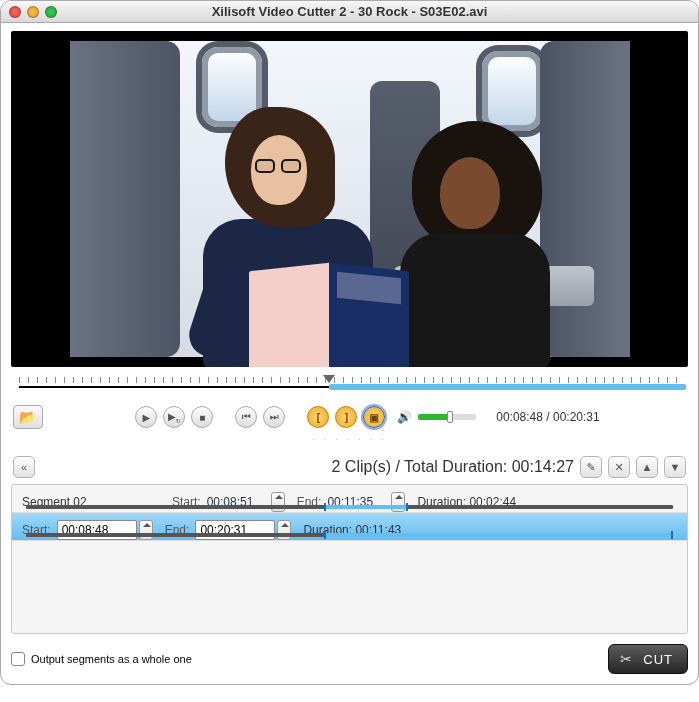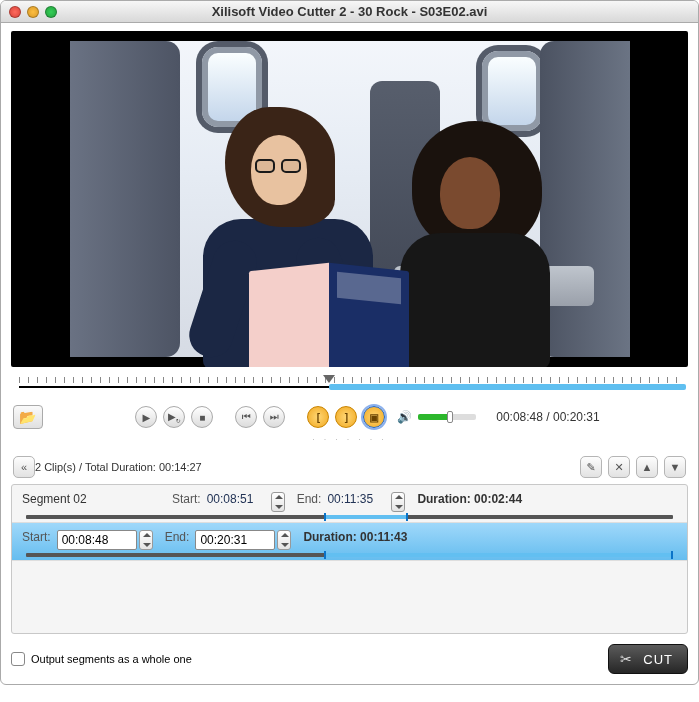--- a/index.html
+++ b/index.html
@@ -1,17 +1,17 @@
 <!DOCTYPE html>
 <html><head>
 <meta charset="utf-8">
 <style>
 * { box-sizing: border-box; margin: 0; padding: 0; }
 body { font-family: "Lucida Grande", Arial, sans-serif; font-size: 11px; background: #fff; width: 699px; }
-.window { border: 1px solid #aaa; border-radius: 6px; overflow: hidden; background: #fff; }
+.window { border: 1px solid #aaa; border-radius: 11px; overflow: hidden; background: #fff; }
 .titlebar { height: 22px; background: linear-gradient(#f7f7f7,#d8d8d8); border-bottom: 1px solid #aaa; display: flex; align-items: center; position: relative; }
 .traffic { display: flex; gap: 6px; margin-left: 8px; }
 .tl { width: 12px; height: 12px; border-radius: 50%; border: 1px solid rgba(0,0,0,.25); }
 .tl.red{background:radial-gradient(#fe6b5e,#d9433a);} .tl.yel{background:radial-gradient(#fdbe41,#d99a27);} .tl.grn{background:radial-gradient(#34d058,#25a03e);}
 .title { position:absolute; left:0; right:0; text-align:center; font-size:13px; color:#333; font-weight: bold; pointer-events:none; }
 .content { padding: 8px 10px 10px; }
 .videoarea { background:#000; height:336px; border-radius:2px; display:flex; justify-content:center; align-items:center; overflow:hidden; position:relative; }
 .frame { width: 560px; height:316px; position:relative; }
 .sky{position:absolute;inset:0;background:linear-gradient(#f3f6fb 0,#e6ecf4 40%,#d6dbe4 100%);}
 .seatL{position:absolute;left:0;top:0;width:110px;height:100%;background:linear-gradient(90deg,#6a7283,#4d5464);border-radius:0 14px 14px 0;}
@@ -50,33 +50,33 @@
 .vol{display:flex;align-items:center;gap:6px;margin-left:6px;}
 .volicon{color:#888;font-size:12px;}
 .volbar{width:58px;height:6px;background:#ddd;border-radius:2px;position:relative;}
 .volfill{position:absolute;left:0;top:0;height:100%;background:#2cb72c;border-radius:2px;}
 .volknob{position:absolute;top:-3px;width:6px;height:12px;background:#fff;border:1px solid #888;border-radius:2px;}
 .ttime{margin-left:14px;font-size:12px;color:#333;}
 .dots{text-align:center;color:#bbb;letter-spacing:3px;font-size:9px;margin-top:5px;}
 .summary{display:flex;align-items:center;margin:12px 2px 6px;}
 .sqbtn{width:22px;height:22px;border-radius:5px;border:1px solid #b5b5b5;background:linear-gradient(#fdfdfd,#e2e2e2);display:flex;align-items:center;justify-content:center;cursor:pointer;color:#555;margin-left:6px;font-size:11px;}
 .sqbtn:first-child{margin-left:0;}
-.sumtxt{flex:1;text-align:left;font-size:11px;color:#333;}
+.sumtxt{flex:1;text-align:right;font-size:16px;color:#333;}
 .seglist{border:1px solid #c8c8c8;border-radius:3px;margin:4px 0 10px;background:#f5f5f5;min-height:150px;}
-.segrow{display:flex;padding:7px 10px 10px;border-bottom:1px solid #dedede;position:relative;}
+.segrow{display:flex;align-items:center;padding:7px 10px 0;border-bottom:1px solid #dedede;position:relative;}
 .segrow.sel{background:linear-gradient(#9fd8fa,#66bdef);}
 .segname{width:150px;color:#333;font-size:12px;}
 .seglbl{color:#555;margin-right:6px;font-size:12px;}
 .segval{font-size:12px;color:#235; margin-right:2px;min-width:60px;display:inline-block;}
 .seginput{width:80px;height:20px;border:1px solid #888;border-radius:2px;padding:1px 4px;font-size:12px;background:#fff;}
 .stepper{width:14px;height:20px;border:1px solid #999;border-radius:3px;background:linear-gradient(#fff,#e4e4e4);margin-left:2px;margin-right:12px;position:relative;cursor:pointer;}
 .stepper::before,.stepper::after{content:"";position:absolute;left:3px;width:0;height:0;border-left:4px solid transparent;border-right:4px solid transparent;}
 .stepper::before{top:2px;border-bottom:4px solid #555;}
 .stepper::after{bottom:2px;border-top:4px solid #555;}
-.segdur{font-size:12px;color:#333;font-weight:bold;}
+.segdur{font-size:12px;color:#333;}
 .segbar{position:absolute;left:14px;right:14px;bottom:3px;height:4px;background:#555;border-radius:1px;}
 .segbarfill{position:absolute;top:0;height:100%;background:#62bff1;}
 .segbaredge{position:absolute;top:-2px;width:2px;height:8px;background:#0b73c8;}
 .bottom{display:flex;align-items:center;}
 .chk{width:14px;height:14px;border:1px solid #888;border-radius:3px;background:#fff;margin-right:6px;cursor:pointer;}
 .cutbtn{margin-left:auto;display:flex;align-items:center;padding:5px 14px 5px 8px;border-radius:6px;background:linear-gradient(#5b5b5b,#262626);border:1px solid #111;color:#fff;cursor:pointer;gap:8px;font-size:13px;letter-spacing:1px;}
 .cuticon{width:18px;height:18px;display:flex;align-items:center;justify-content:center;color:#ddd;font-size:14px;}
 </style>
 </head>
 <body>

